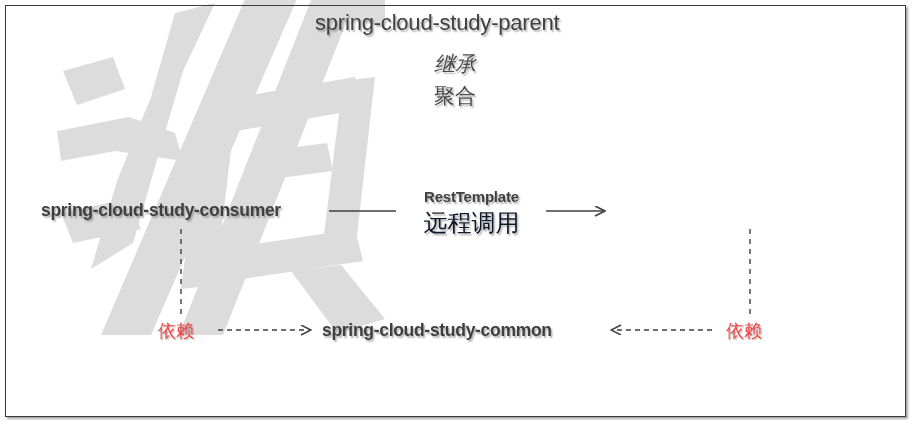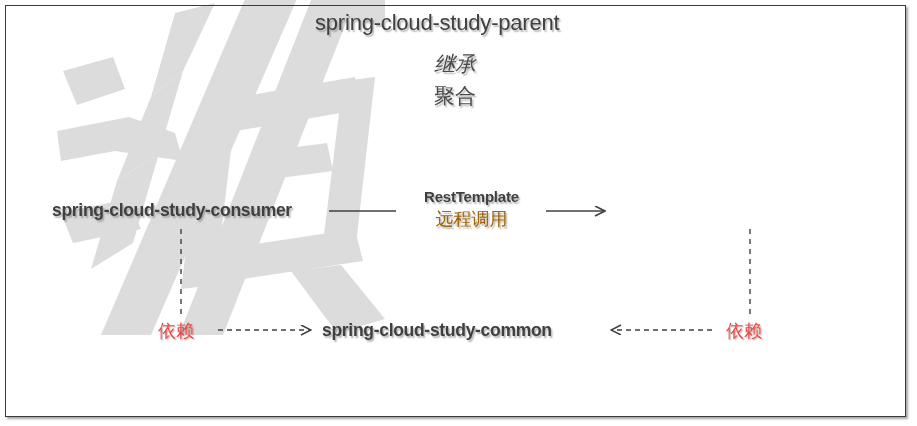--- a/index.html
+++ b/index.html
@@ -63,23 +63,23 @@
   }
   .edge-label {
     font-size: 15px;
     font-weight: 700;
     color: #3f3f3f;
     text-align: center;
     letter-spacing: -0.2px;
   }
   .edge-label-cjk {
     font-family: "DejaVu Sans", "Liberation Sans", sans-serif;
-    font-size: 18px;
+    font-size: 24px;
     font-weight: 400;
-    color: #a16207;
+    color: #0f172a;
     text-align: center;
   }
   .dep-label {
     font-family: "DejaVu Sans", "Liberation Sans", sans-serif;
     font-size: 18px;
     font-weight: 400;
     color: #ef4444;
     text-shadow: 1.2px 1.2px 1.2px rgba(120,120,120,0.5);
   }
   
@@ -149,21 +149,21 @@
 
     <line x1="712" y1="330" x2="612" y2="330" stroke="#404040" stroke-width="1.5" stroke-dasharray="5,4" marker-end="url(#arrow-open-dashed)"></line>
   </svg>
 
   <div class="node title" style="left:306px; top:10px;margin-left:9px;">spring-cloud-study-parent</div>
 
   <div class="node cjk" style="left:434px; top:50px;font-style:italic;">继承</div>
 
   <div class="node cjk" style="left:434px; top:82px;">聚合</div>
 
-  <div class="node module" style="left:52px; top:200px;">spring-cloud-study-consumer</div>
+  <div class="node module" style="left:41px; top:200px;">spring-cloud-study-consumer</div>
 
 
   <div class="node edge-label" style="left:405px; top:188px; width:133px;">RestTemplate</div>
 
   <div class="node edge-label-cjk" style="left:405px; top:207px; width:133px;">远程调用</div>
 
   <div class="node dep-label" style="left:158px; top:319px;">依赖</div>
 
   <div class="node module" style="left:322px; top:320px;">spring-cloud-study-common</div>
 

